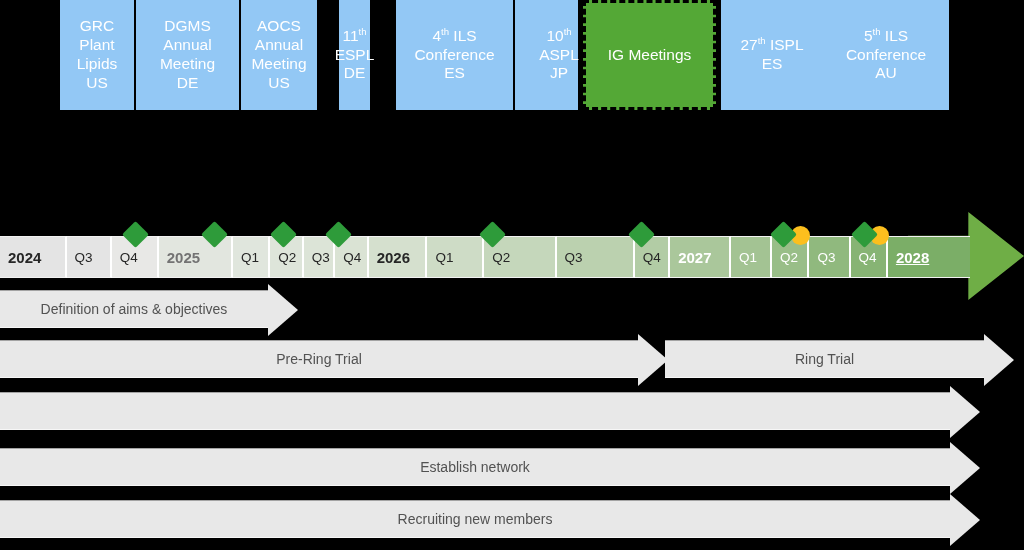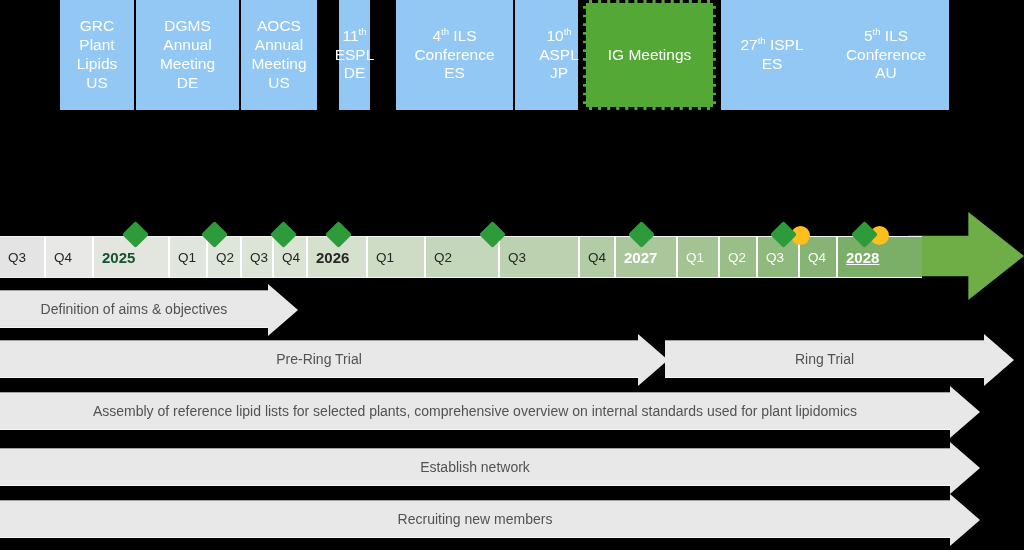--- a/index.html
+++ b/index.html
@@ -104,27 +104,30 @@
       <div class="conf-box" style="left: 396px; width: 119px;"><div><div>4<span class="sup">th</span> ILS</div><div>Conference</div><div>ES</div></div></div>
       <div class="conf-box" style="left: 515px; width: 65px; padding-left: 28px;"><div><div>10<span class="sup">th</span></div><div>ASPL</div><div>JP</div></div></div>
       <div class="conf-box highlight" style="left: 583px; width: 133px;"><div><div>IG Meetings</div></div></div>
       <div class="conf-box" style="left: 721px; width: 104px;"><div><div>27<span class="sup">th</span> ISPL</div><div>ES</div></div></div>
       <div class="conf-box" style="left: 823px; width: 128px;"><div><div>5<span class="sup">th</span> ILS</div><div>Conference</div><div>AU</div></div></div>
     </div>
 
   <div id="timeline-wrap">
     <div id="timeline-head"></div>
     <div id="timeline-bar">
+        <div class="tl-seg year-label" style="width: 68px; background: rgb(228, 228, 228); color: rgb(38, 38, 38);">
+          <span>2024</span>
+        </div>
         <div class="tl-seg" style="width: 46px; background: rgb(228, 228, 228); color: rgb(38, 38, 38);">
           <span>Q3</span>
         </div>
         <div class="tl-seg" style="width: 48px; background: rgb(232, 232, 230); color: rgb(38, 38, 38);">
           <span>Q4</span>
         </div>
-        <div class="tl-seg year-label" style="width: 76px; background: rgb(226, 230, 223); color: #14532d;">
+        <div class="tl-seg year-label" style="width: 76px; background: rgb(226, 230, 223); color: #737373;">
           <span>2025</span>
         </div>
         <div class="tl-seg" style="width: 38px; background: rgb(224, 230, 221); color: rgb(38, 38, 38);">
           <span>Q1</span>
         </div>
         <div class="tl-seg" style="width: 34px; background: rgb(222, 229, 218); color: rgb(38, 38, 38);">
           <span>Q2</span>
         </div>
         <div class="tl-seg" style="width: 32px; background: rgb(220, 228, 215); color: rgb(38, 38, 38);">
           <span>Q3</span>
@@ -187,21 +190,20 @@
       </div>
       <div class="task-bar" style="left: 0px; top: 340px; width: 638px;">
         <span class="lbl">Pre-Ring Trial</span>
         <span class="arrowtip"></span>
       </div>
       <div class="task-bar" style="left: 665px; top: 340px; width: 319px;">
         <span class="lbl">Ring Trial</span>
         <span class="arrowtip"></span>
       </div>
       <div class="task-bar" style="left: 0px; top: 392px; width: 950px;">
-        <span class="lbl">Assembly of reference lipid lists for selected plants, comprehensive overview on internal standards used for plant lipidomics</span>
         <span class="arrowtip"></span>
       </div>
       <div class="task-bar" style="left: 0px; top: 448px; width: 950px;">
         <span class="lbl">Establish network</span>
         <span class="arrowtip"></span>
       </div>
       <div class="task-bar" style="left: 0px; top: 500px; width: 950px;">
         <span class="lbl">Recruiting new members</span>
         <span class="arrowtip"></span>
       </div>

